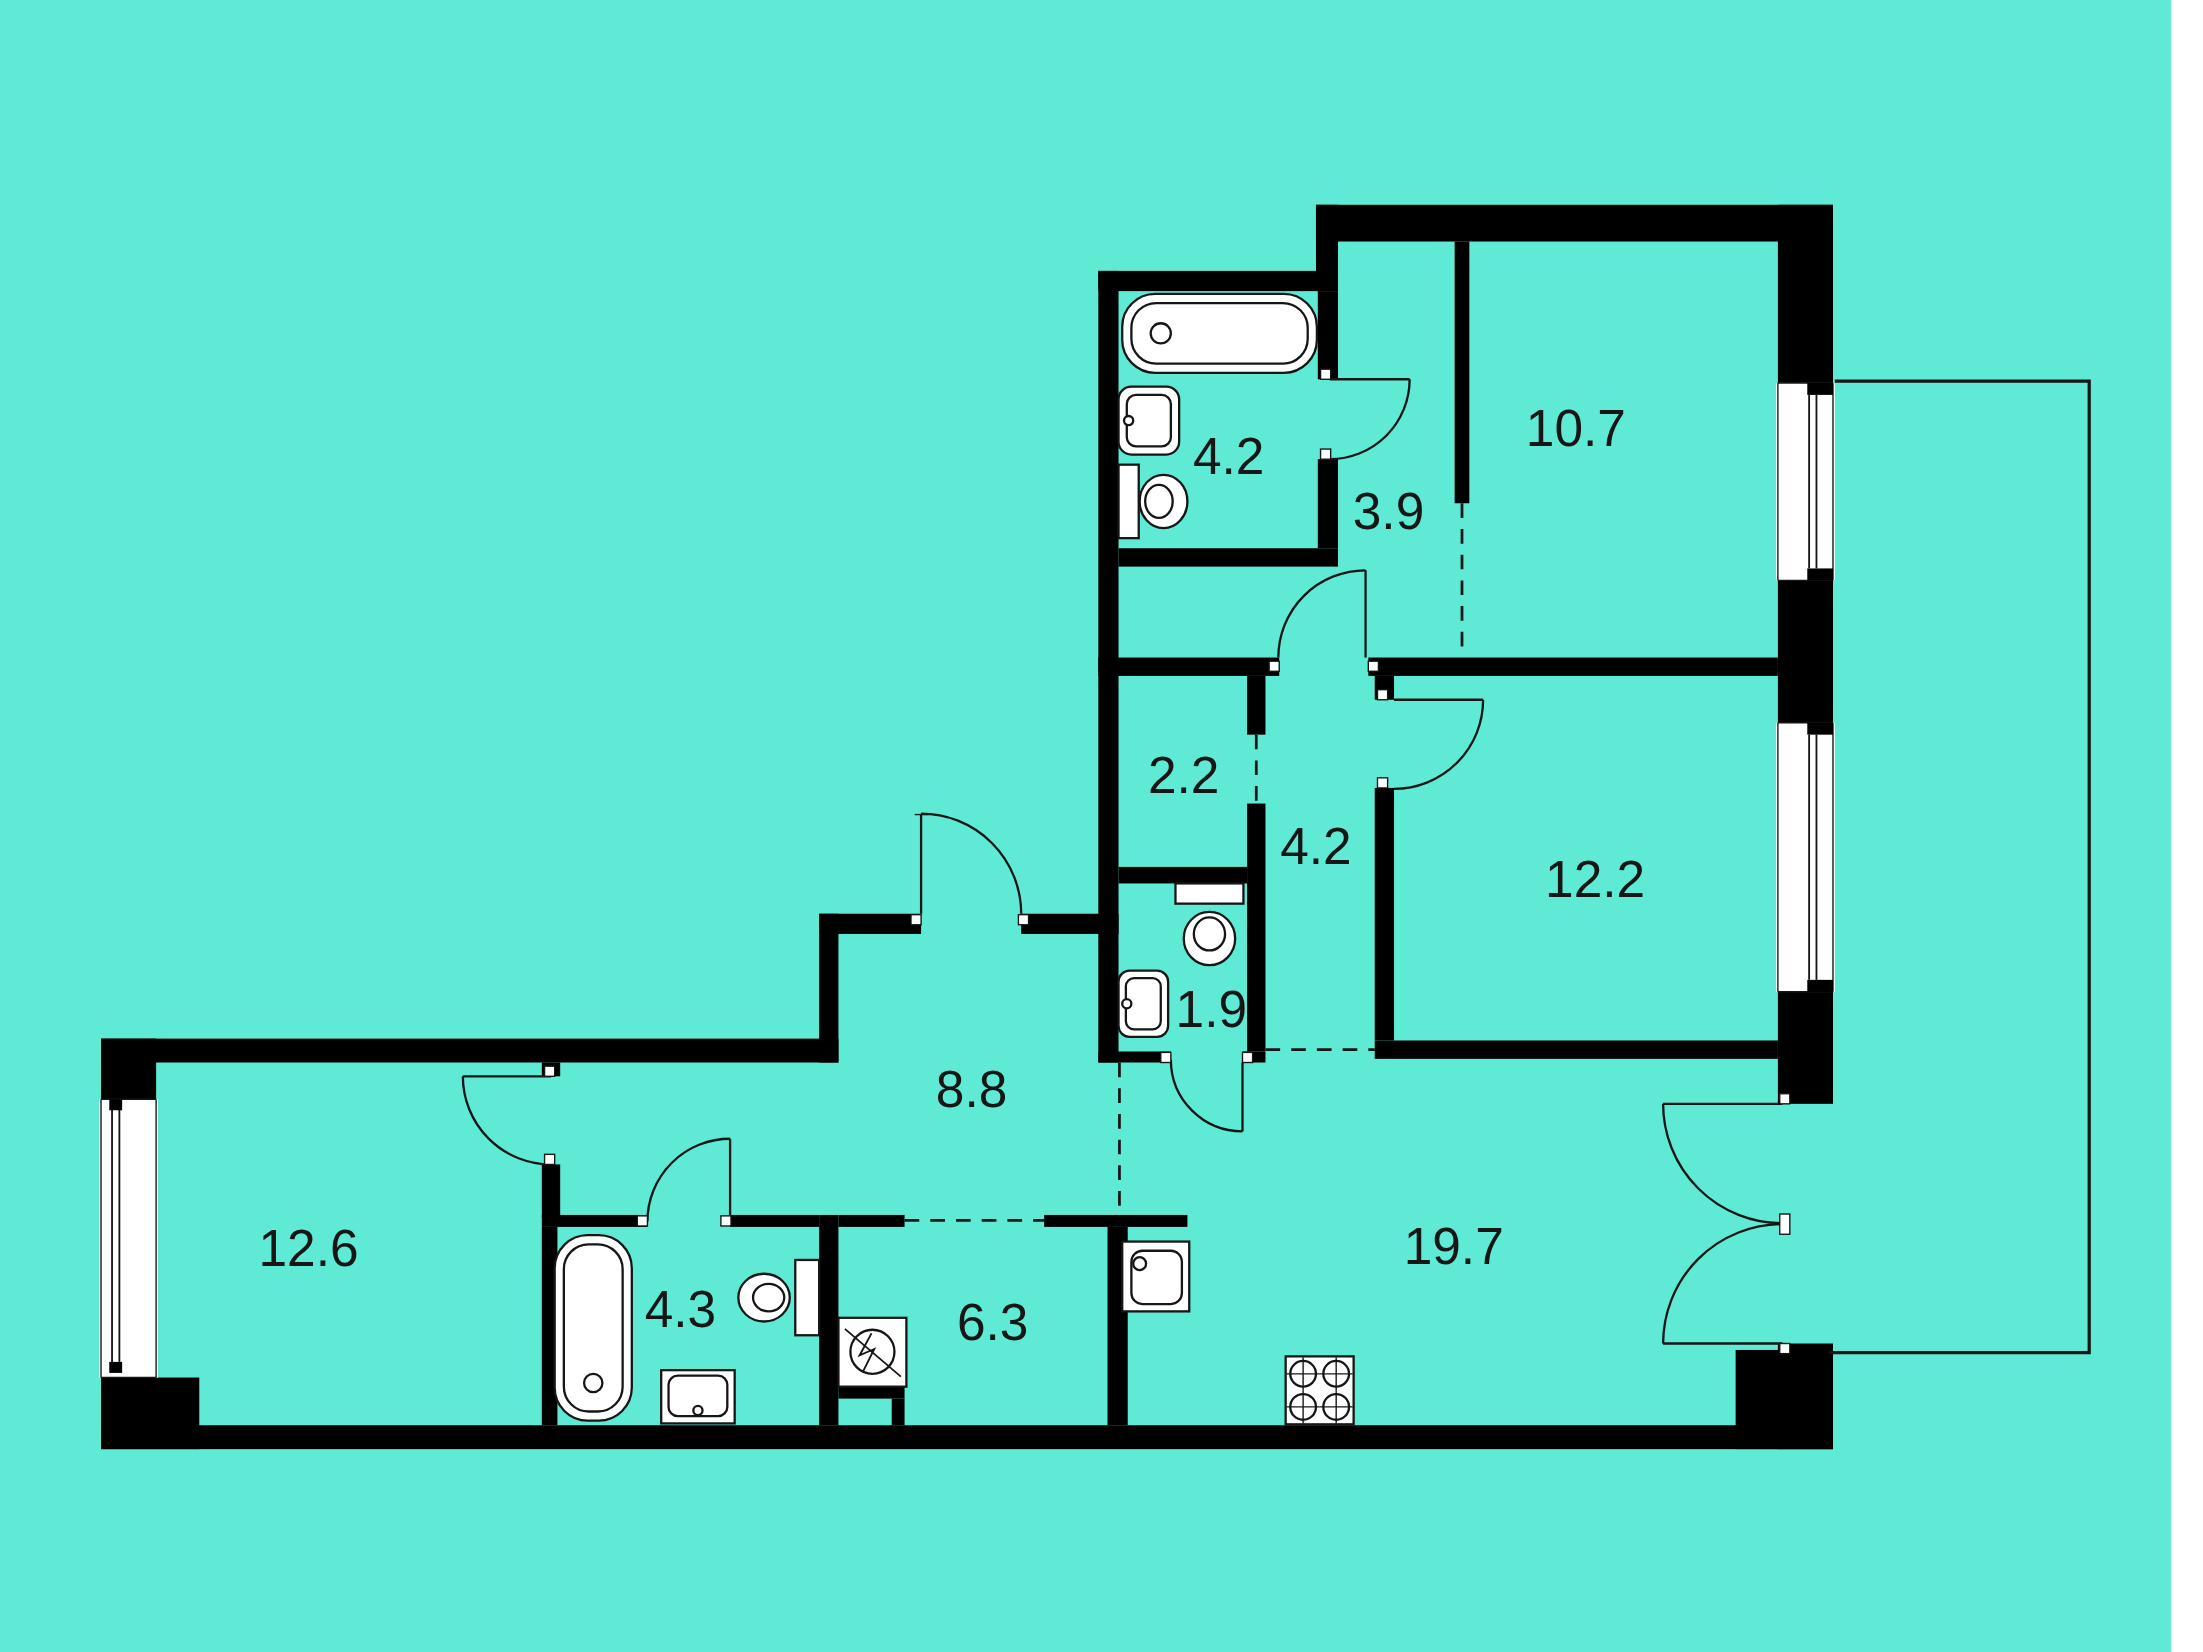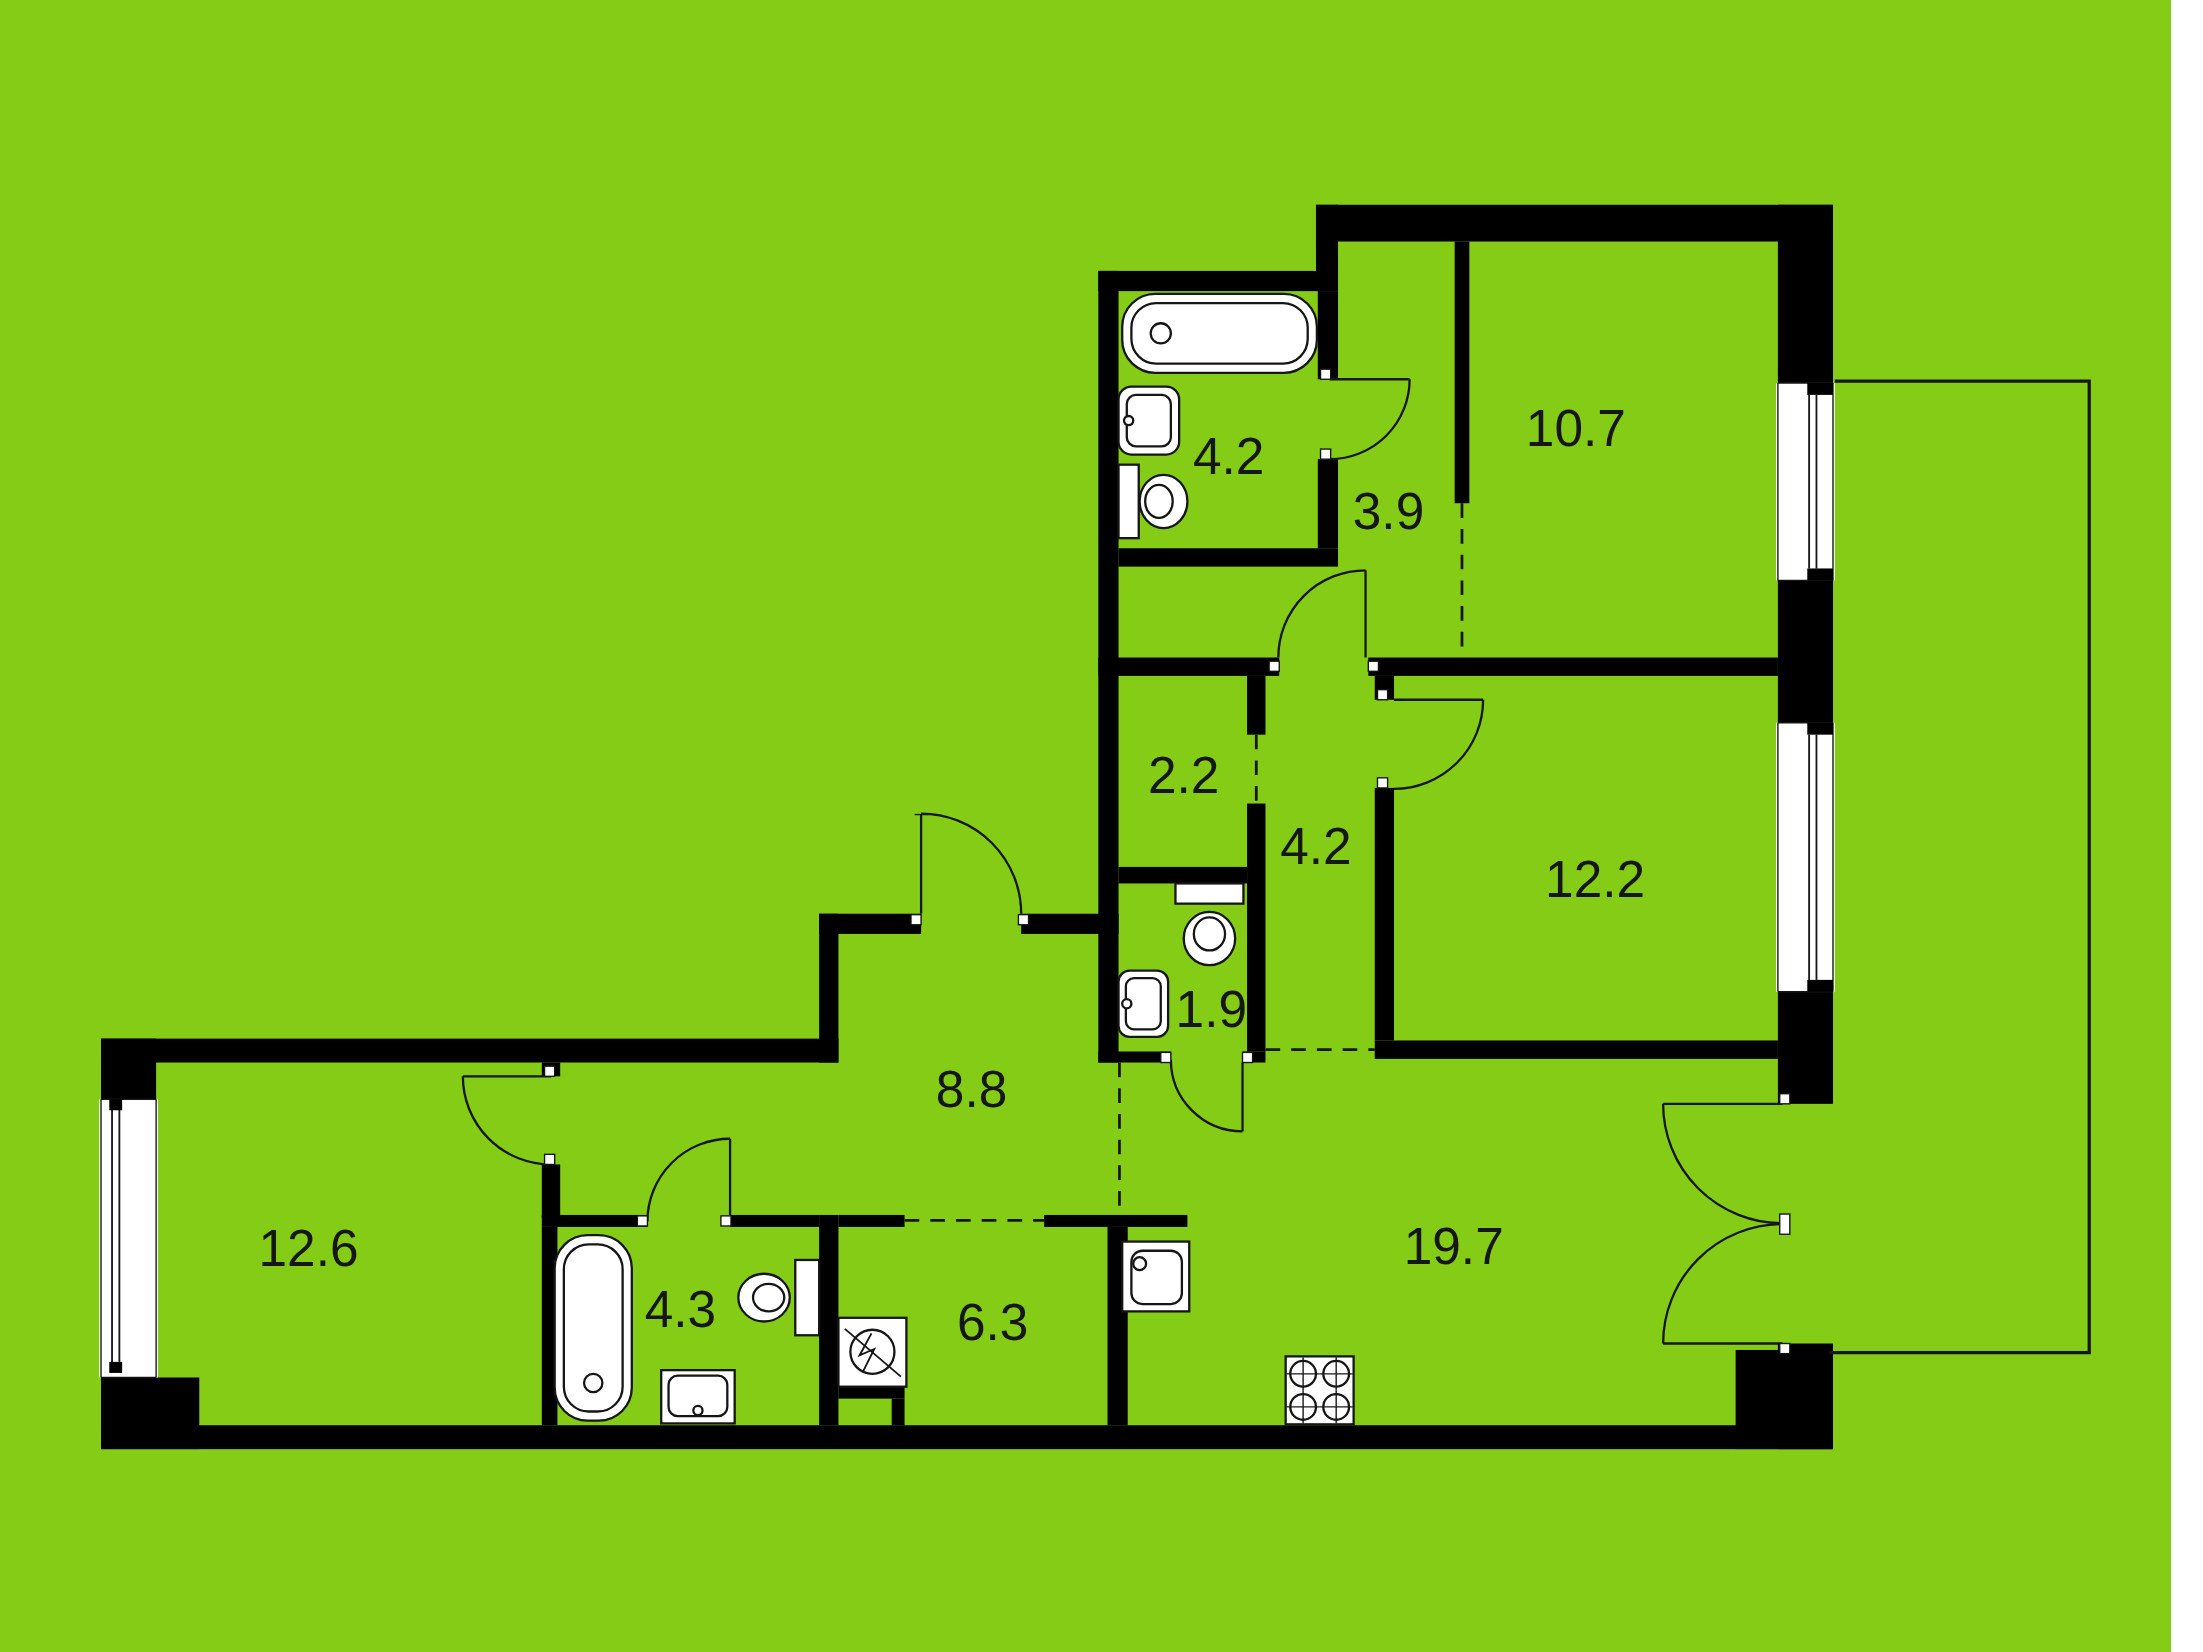--- a/index.html
+++ b/index.html
@@ -1,16 +1,16 @@
 <!DOCTYPE html>
 <html style="font-size:14.7px"><head>
 <meta charset="utf-8">
 <style>
   html,body{margin:0;padding:0;background:#ffffff;}
-  .stage{position:relative;width:2171px;height:1653px;background:#84cc16;overflow:hidden;
+  .stage{position:relative;width:2171px;height:1653px;background:#5eead4;overflow:hidden;
          font-family:"Liberation Sans", sans-serif;}
   svg{position:absolute;left:0;top:0;}
   .wall{fill:#000000;stroke:none;}
   .fixture{fill:#ffffff;stroke:#161616;stroke-width:2.5;}
   .thin{fill:none;stroke:#161616;stroke-width:2;}
   .hair{fill:none;stroke:#161616;stroke-width:1.5;}
   .door{fill:none;stroke:#161616;stroke-width:2.5;}
   .jamb{fill:#ffffff;stroke:#161616;stroke-width:1.5;}
   .cap{fill:#000000;}
   .dashed{fill:none;stroke:#161616;stroke-width:3;stroke-dasharray:16 12;}

